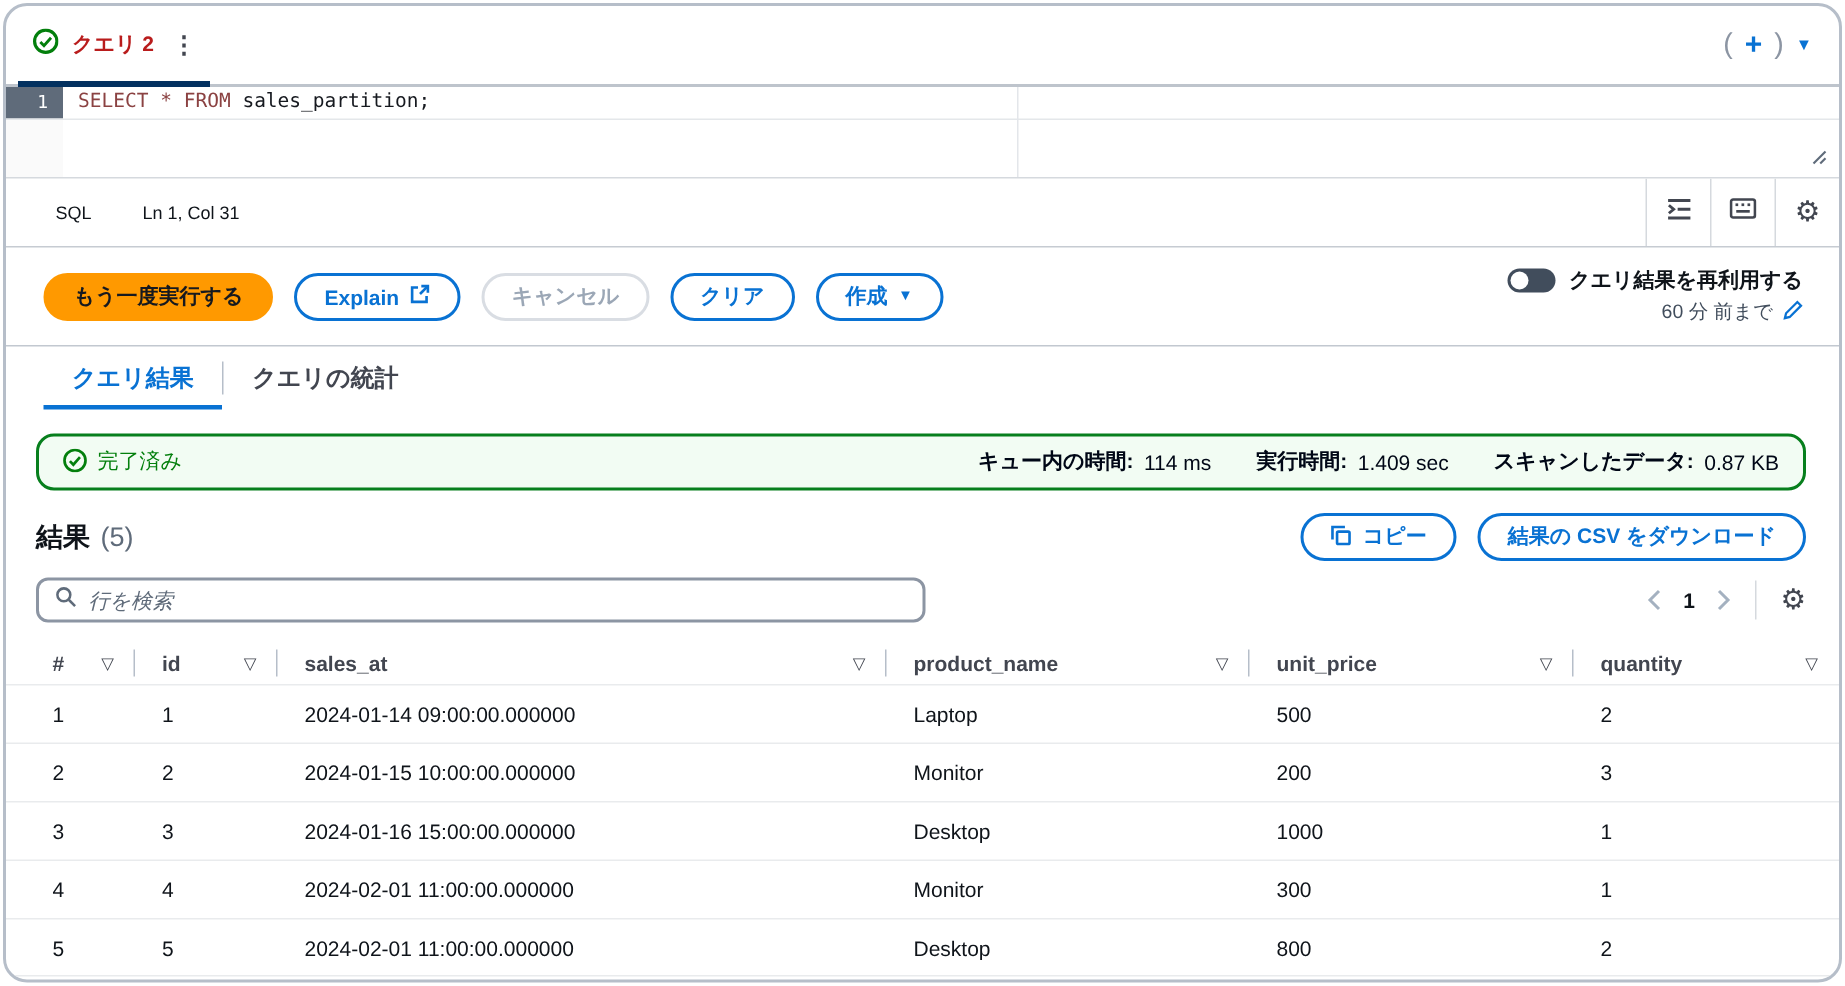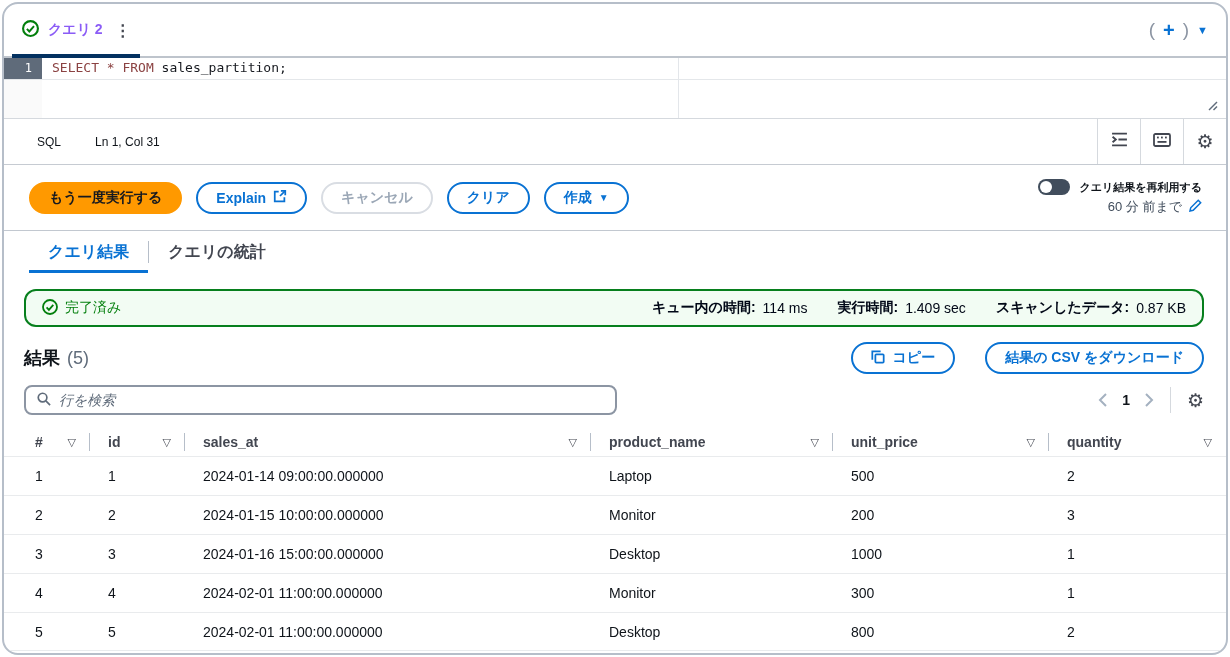--- a/index.html
+++ b/index.html
@@ -2,21 +2,21 @@
 <html><head>
 <meta charset="utf-8">
 <style>
   * { box-sizing: border-box; margin: 0; padding: 0; }
   html,body { width:1230px; height:657px; background:#fff; font-family:"Liberation Sans",sans-serif; }
   .card { position:absolute; inset:2px; border:2px solid #b6bec9; border-radius:16px; background:#fff; overflow:hidden; }
 
   
   .tabstrip { height:54px; border-bottom:2px solid #bec4cc; display:flex; align-items:center; justify-content:space-between; position:relative; }
   .qtab { display:flex; align-items:center; gap:9px; padding:0 14px 0 18px; height:100%; position:relative; cursor:pointer; }
-  .qtab-label { color:#8b5cf6; font-weight:bold; font-size:14px; }
+  .qtab-label { color:#b91c1c; font-weight:bold; font-size:14px; }
   .qtab-underline { position:absolute; left:8px; bottom:-2px; width:128px; height:4px; background:#033160; }
   .kebab { color:#424650; font-weight:bold; font-size:16px; letter-spacing:0; padding:0 3px; cursor:pointer; }
   .tabstrip-right { display:flex; align-items:center; gap:8px; margin-right:18px; }
   .paren { color:#8c95a3; font-size:19px; }
   .plus-btn { color:#0972d3; font-size:20px; font-weight:bold; line-height:1; cursor:pointer; }
   .tabs-caret { color:#0972d3; font-size:11px; cursor:pointer; }
 
   
   .editor { height:61px; position:relative; background:#fff; border-bottom:1px solid #d5d9de; }
   .gutter { position:absolute; left:0; top:0; bottom:0; width:38px; background:#fafafa; }
@@ -38,21 +38,21 @@
   .actionrow { height:66px; border-bottom:1px solid #c2c8d0; display:flex; align-items:center; justify-content:space-between; padding:0 24px 0 25px; }
   .action-left { display:flex; align-items:center; gap:14px; }
   .btn { height:32px; border-radius:16px; border:2px solid #0972d3; background:#fff; color:#0972d3; font-weight:bold; font-size:14px; padding:0 18px; display:flex; align-items:center; gap:7px; cursor:pointer; font-family:inherit; white-space:nowrap; }
   .btn-primary { background:#ff9900; border-color:#ff9900; color:#16191f; }
   .btn-disabled { border-color:#d9dde3; color:#9ba7b6; cursor:default; }
   .caret-down { font-size:10px; }
   .action-right { display:flex; flex-direction:column; align-items:flex-end; gap:3px; }
   .reuse-row { display:flex; align-items:center; gap:9px; }
   .toggle { width:32px; height:16px; border-radius:8px; background:#414d5c; position:relative; cursor:pointer; }
   .toggle-knob { position:absolute; left:2px; top:2px; width:12px; height:12px; border-radius:50%; background:#fff; }
-  .reuse-label { font-weight:bold; font-size:11px; color:#0f141a; }
+  .reuse-label { font-weight:bold; font-size:14px; color:#0f141a; }
   .reuse-sub { display:flex; align-items:center; gap:6px; font-size:13px; color:#414d5c; }
 
   
   .resulttabs { height:42px; display:flex; align-items:stretch; padding-left:25px; }
   .rtab { display:flex; align-items:center; padding:0 19px; font-size:16px; font-weight:bold; cursor:pointer; position:relative; }
   .rtab-active { color:#0972d3; }
   .rtab-active::after { content:""; position:absolute; left:0; right:0; bottom:0; height:3px; background:#0972d3; }
   .rtab-inactive { color:#424650; }
   .rtab-sep { width:1px; height:22px; background:#b6bec9; align-self:center; }
 
@@ -61,21 +61,21 @@
   .banner-status { display:flex; align-items:center; gap:7px; color:#037f0c; font-size:14px; }
   .banner-stats { display:flex; align-items:center; gap:30px; font-size:14px; color:#000716; }
   .stat { display:flex; align-items:center; gap:7px; }
   .stat-label { font-weight:bold; }
 
   
   .results-header { margin:15px 22px 0 20px; display:flex; align-items:center; justify-content:space-between; }
   .results-title { display:flex; align-items:baseline; gap:7px; }
   .results-title-main { font-size:18px; font-weight:bold; color:#0f141a; }
   .results-title-count { font-size:18px; color:#5f6b7a; }
-  .results-actions { display:flex; align-items:center; gap:30px; }
+  .results-actions { display:flex; align-items:center; gap:14px; }
 
   
   .searchrow { margin:11px 22px 0 20px; display:flex; align-items:center; justify-content:space-between; }
   .searchbox { width:593px; height:30px; border:2px solid #8c95a3; border-radius:8px; display:flex; align-items:center; gap:8px; padding:0 10px; background:#fff; }
   .searchbox input { border:none; outline:none; flex:1; font-size:14px; font-family:inherit; color:#0f141a; background:transparent; }
   .searchbox input::placeholder { color:#5f6b7a; font-style:italic; }
   .pager { display:flex; align-items:center; gap:12px; }
   .page-num { font-weight:bold; font-size:14px; color:#0f141a; padding:0 2px; }
   .pager-chevron { display:flex; align-items:center; cursor:pointer; }
   .pager-sep { width:1px; height:26px; background:#d5d9de; margin:0 4px; }

